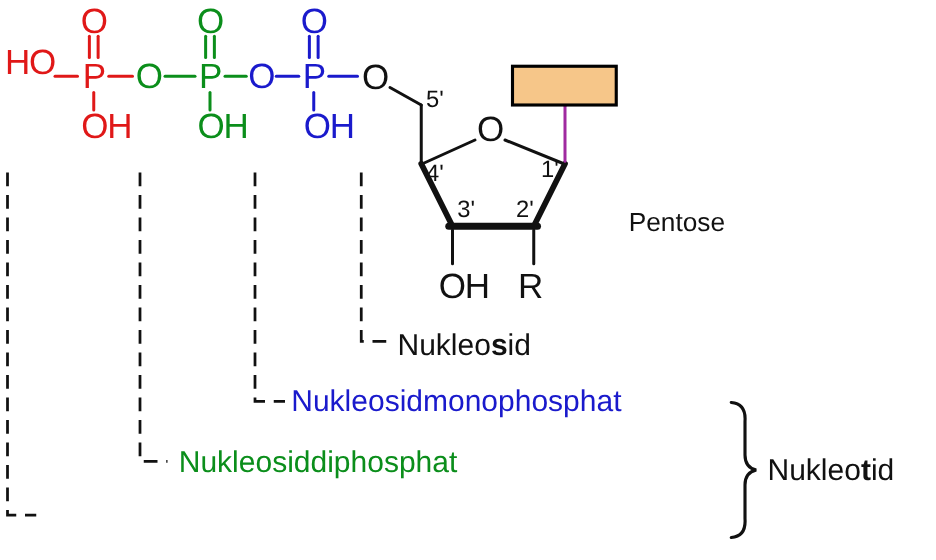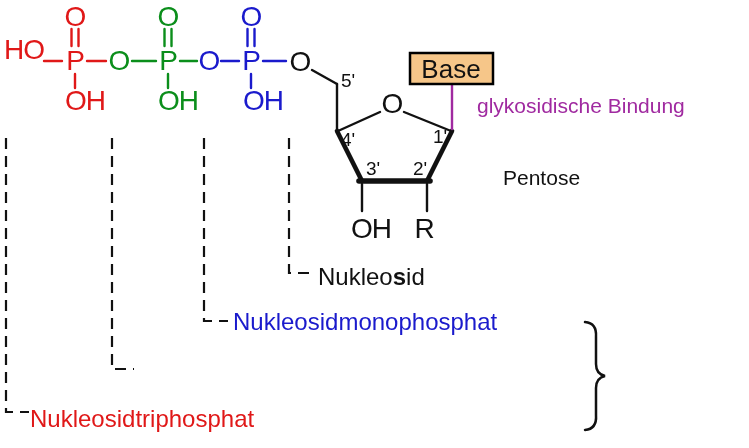--- a/index.html
+++ b/index.html
@@ -118,32 +118,33 @@
 
   <span class="atom c-black" style="left:392px;top:104px">O</span>
   <span class="prime" style="left:348px;top:80px">5'</span>
   <span class="prime" style="left:348px;top:139px">4'</span>
   <span class="prime" style="left:440px;top:136px">1'</span>
   <span class="prime" style="left:373px;top:168px">3'</span>
   <span class="prime" style="left:420px;top:168px">2'</span>
   <span class="atom c-black" style="left:371px;top:229px">OH</span>
   <span class="atom c-black" style="left:424px;top:229px">R</span>
 
-  <span class="baselabel" style="left:451px;top:69px">Base</span>
 
-  <span class="lefttext note c-purple" style="left:477px;top:106px">glykosidische Bindung</span>
   <span class="lefttext note c-black" style="left:503px;top:178px">Pentose</span>
 
   <span class="lefttext term c-black" style="left:318px;top:277px">
     <span>Nukleo</span><span class="em-bold">s</span><span>id</span>
   </span>
 
   <span class="lefttext term c-blue" style="left:233px;top:322px">
     <span>Nukleosid</span><span class="em-italic">mono</span><span>phosphat</span>
   </span>
 
-
-  <span class="lefttext term c-red" style="left:30px;top:419px">
-    <span>Nukleosid</span><span class="em-italic">tri</span><span>phosphat</span>
+  <span class="lefttext term c-green" style="left:143px;top:371px">
+    <span>Nukleosid</span><span class="em-italic">di</span><span>phosphat</span>
   </span>
 
+
+  <span class="lefttext term c-black" style="left:614px;top:377px">
+    <span>Nukleo</span><span class="em-bold">t</span><span>id</span>
+  </span>
 
 </div>
 
 </body></html>

